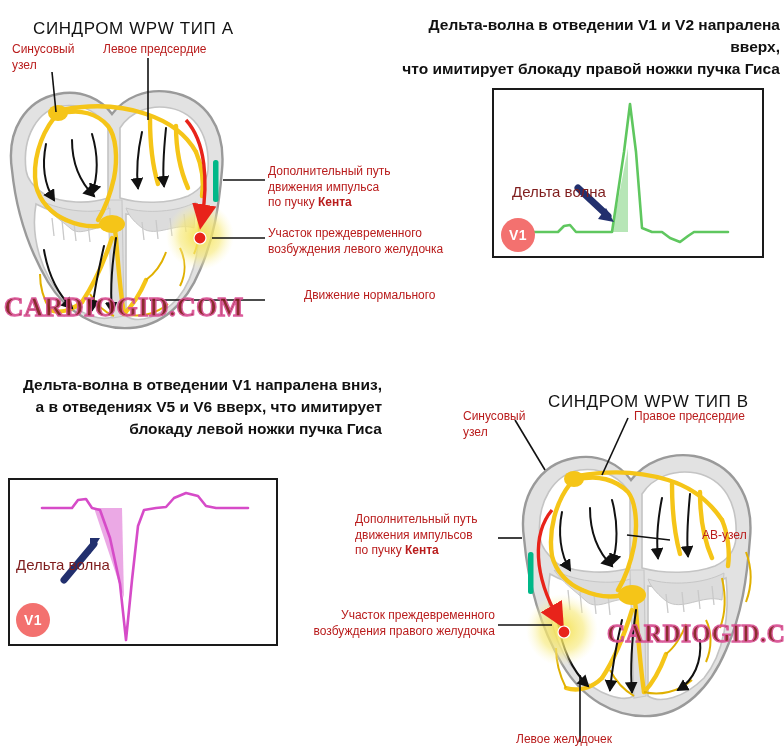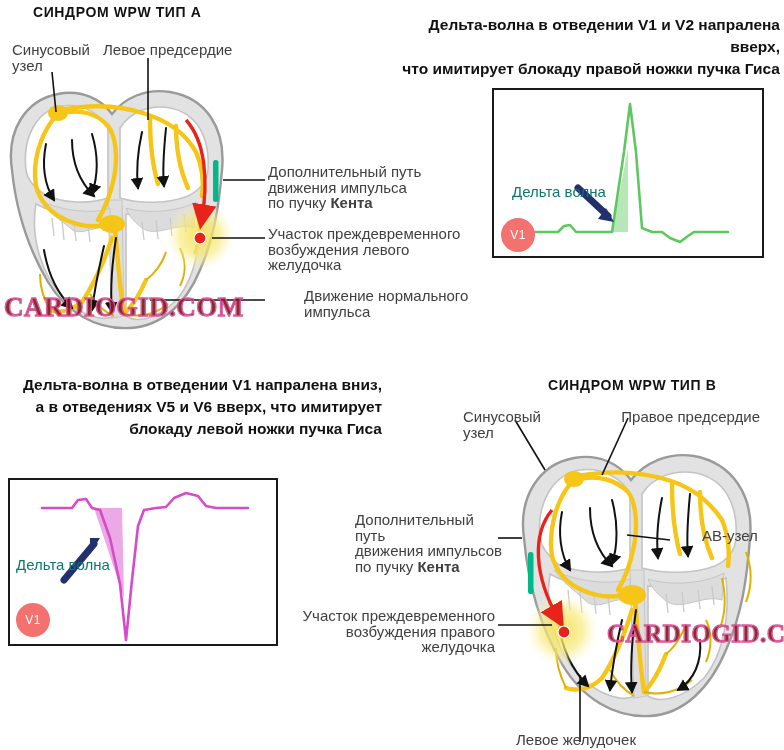--- a/index.html
+++ b/index.html
@@ -3,37 +3,38 @@
 <meta charset="utf-8">
 <style>
   html,body{margin:0;padding:0;background:#ffffff;}
   body{
     width:784px;height:750px;position:relative;overflow:hidden;
     font-family:"Liberation Sans","DejaVu Sans",sans-serif;
     color:#1a1a1a;
   }
   .abs{position:absolute;}
   .title{
-    font-weight:bold;font-size:14px;letter-spacing:0.6px;color:#111;
+    font-weight:normal;font-size:17px;letter-spacing:0.6px;color:#111;
     white-space:nowrap;
+    margin-top:15px;
   }
   .headline{
     font-weight:bold;font-size:15.5px;color:#111;line-height:22px;text-align:right;
   }
-  .lbl{font-size:15px;line-height:15.5px;color:#404040;}
+  .lbl{font-size:12px;line-height:15.5px;color:#b91c1c;}
   .lbl b{font-weight:bold;}
   .ecg-box{
     border:2.5px solid #1a1a1a;background:#fff;box-sizing:border-box;
   }
   .vbadge{
-    border-radius:50%;background:#f3716f;color:#fff;font-weight:normal;
+    border-radius:50%;background:#f3716f;color:#fff;font-weight:bold;
     display:flex;align-items:center;justify-content:center;
-    font-size:12px;letter-spacing:0.5px;
-  }
-  .ecg-text{font-size:15px;color:#0f766e;white-space:nowrap;}
+    font-size:14px;letter-spacing:0.5px;
+  }
+  .ecg-text{font-size:15px;color:#7f1d1d;white-space:nowrap;}
   .wm{
     font-weight:bold;font-style:normal;white-space:nowrap;
     color:#7f1d1d;
     -webkit-text-stroke:1.4px #d94f93;
     letter-spacing:0.5px;
     opacity:.92;
     font-family:Liberation Serif, serif;
   }
   svg{display:block;overflow:visible;}
 </style>
@@ -150,21 +151,20 @@
   <div>Дополнительный путь</div>
   <div>движения импульса</div>
   <div><span>по пучку </span><b>Кента</b></div>
 </div>
 <div class="abs lbl" style="left:268px;top:226px;width:212px;">
   <div>Участок преждевременного</div>
   <div>возбуждения левого желудочка</div>
 </div>
 <div class="abs lbl" style="left:268px;top:288px;width:200px;margin-left:36px;">
   <div>Движение нормального</div>
-  <div>импульса</div>
 </div>
 
 <div class="abs wm" style="left:4px;top:292px;font-size:27px;">CARDIOGID.COM</div>
 
 <div class="abs headline" style="left:398px;top:14px;width:382px;">
   <div>Дельта-волна в отведении V1 и V2 напралена вверх,</div>
   <div>что имитирует блокаду правой ножки пучка Гиса</div>
 </div>
 
 <div class="abs ecg-box" style="left:492px;top:88px;width:272px;height:170px;">
@@ -293,21 +293,21 @@
     <path d="M168,178 L192,178"></path>
     <path d="M168,265 L222,265"></path>
     <path d="M250,315 L250,382"></path>
   </g>
 </svg>
 
 <div class="abs lbl" style="left:463px;top:409px;width:92px;">
   <span style="white-space:pre-line;">Синусовый
 узел</span>
 </div>
-<div class="abs lbl" style="left:610px;top:409px;width:150px;text-align:right;">
+<div class="abs lbl" style="left:634px;top:409px;width:150px;">
   <span>Правое предсердие</span>
 </div>
 <div class="abs lbl" style="left:674px;top:528px;padding-left:28px;">
   <span>АВ-узел</span>
 </div>
 <div class="abs lbl" style="left:355px;top:512px;width:150px;text-align:left;">
   <div>Дополнительный путь</div>
   <div>движения импульсов</div>
   <div><span>по пучку </span><b>Кента</b></div>
 </div>

